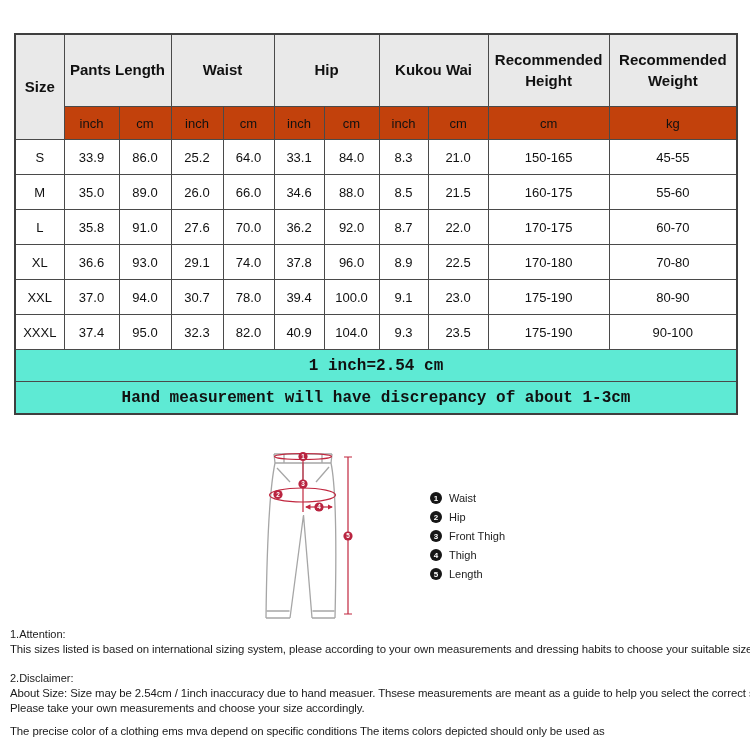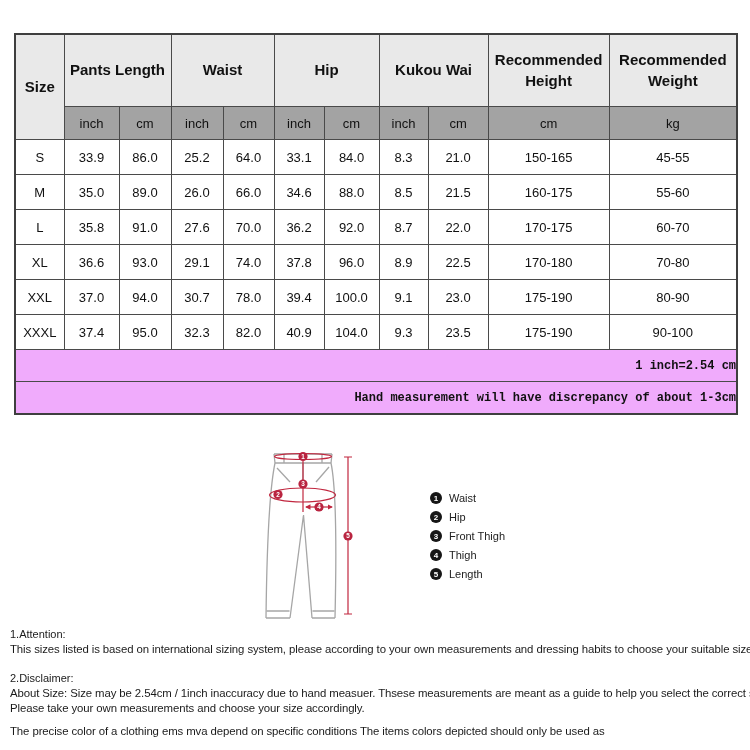--- a/index.html
+++ b/index.html
@@ -12,25 +12,25 @@
   table.size-table{
     width:722px;border-collapse:collapse;table-layout:fixed;
     border:2px solid #3f3f3f;
   }
   table.size-table td,table.size-table th{
     border:1px solid #4a4a4a;text-align:center;vertical-align:middle;
     padding:0;font-weight:normal;font-size:13px;color:#111;
     overflow:hidden;white-space:nowrap;
   }
   tr.hdr-main th{background:#e9e9e9;font-weight:bold;font-size:15px;height:71px;line-height:1.35;white-space:normal;}
-  tr.hdr-sub th{background:#a3a3a3;font-size:13px;height:32px;}
+  tr.hdr-sub th{background:#c2410c;font-size:13px;height:32px;}
   th.size-head{background:#e9e9e9;font-weight:bold;font-size:15px;}
   tr.data-row td{height:34px;background:#ffffff;}
-  tr.note-row td{height:31px;background:#f0abfc;
-    font-family:"Liberation Mono", monospace;font-weight:bold;font-size:12px;text-align:right;}
+  tr.note-row td{height:31px;background:#5eead4;
+    font-family:"Liberation Mono", monospace;font-weight:bold;font-size:16px;}
   
   .pants-svg{position:absolute;left:244px;top:442px;}
   .legend{position:absolute;left:430px;top:492px;}
   .legend-item{display:flex;align-items:center;margin-bottom:7px;}
   .legend-bullet{
     width:12px;height:12px;border-radius:50%;background:#161616;color:#fff;
     font-size:8px;font-weight:bold;display:flex;align-items:center;justify-content:center;
     margin-right:7px;flex:0 0 auto;
   }
   .legend-label{font-size:11px;color:#222;}

